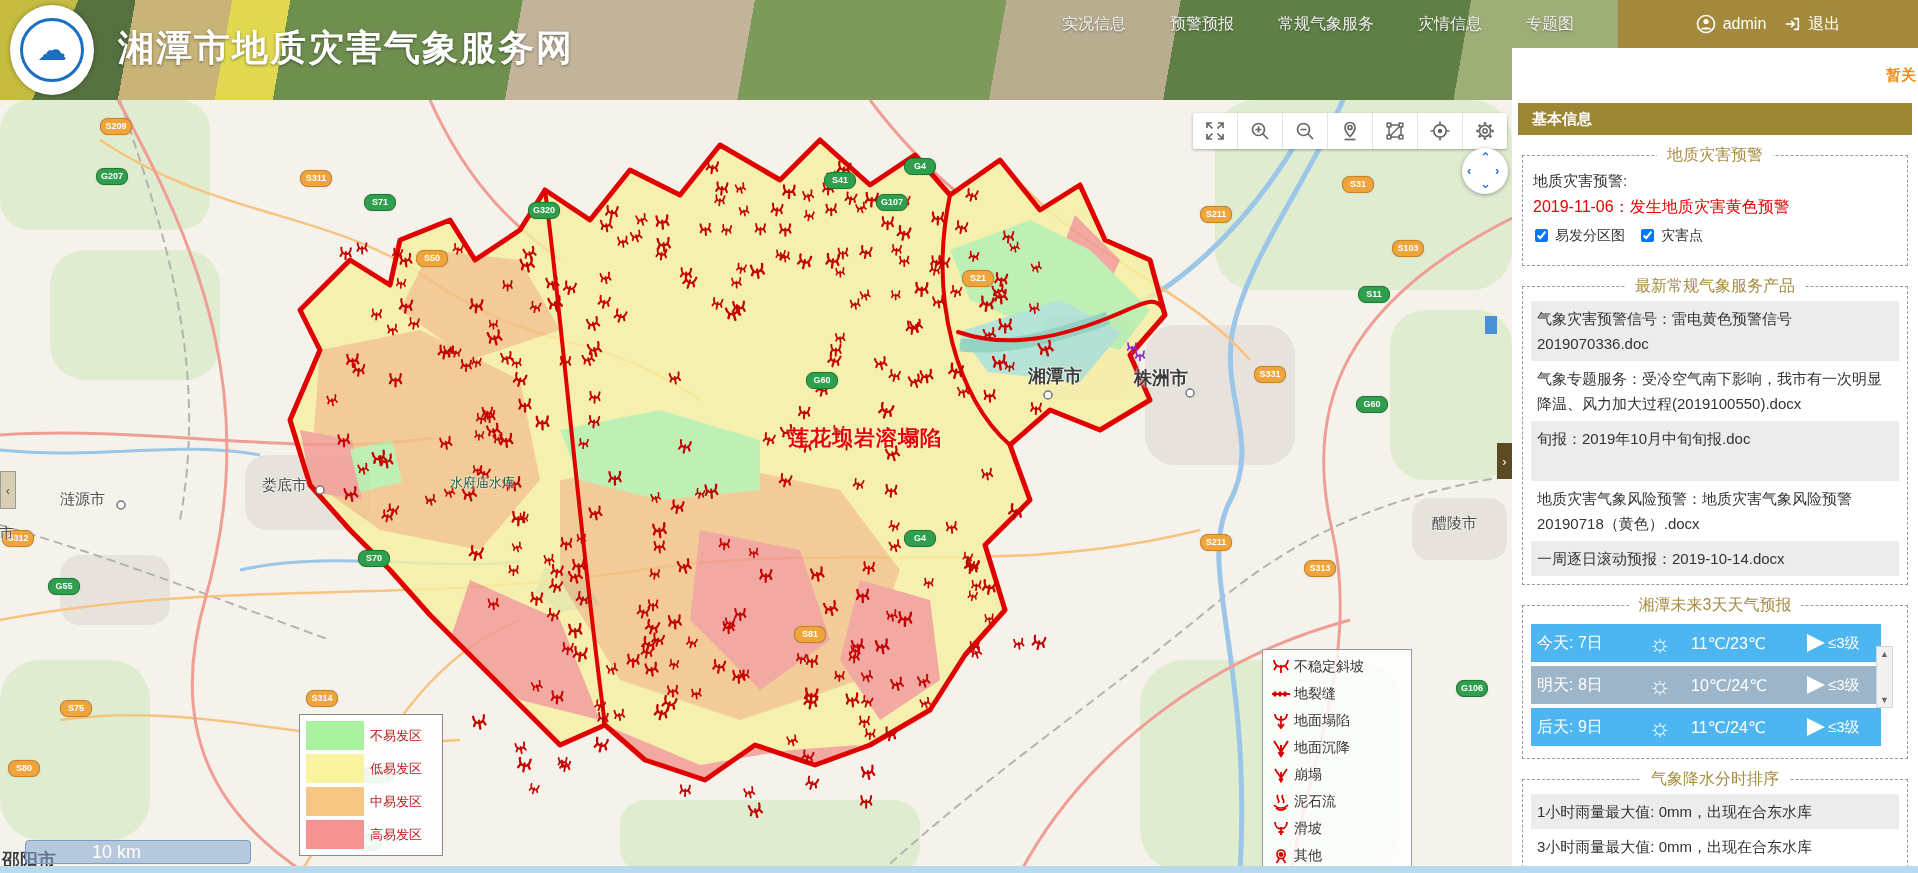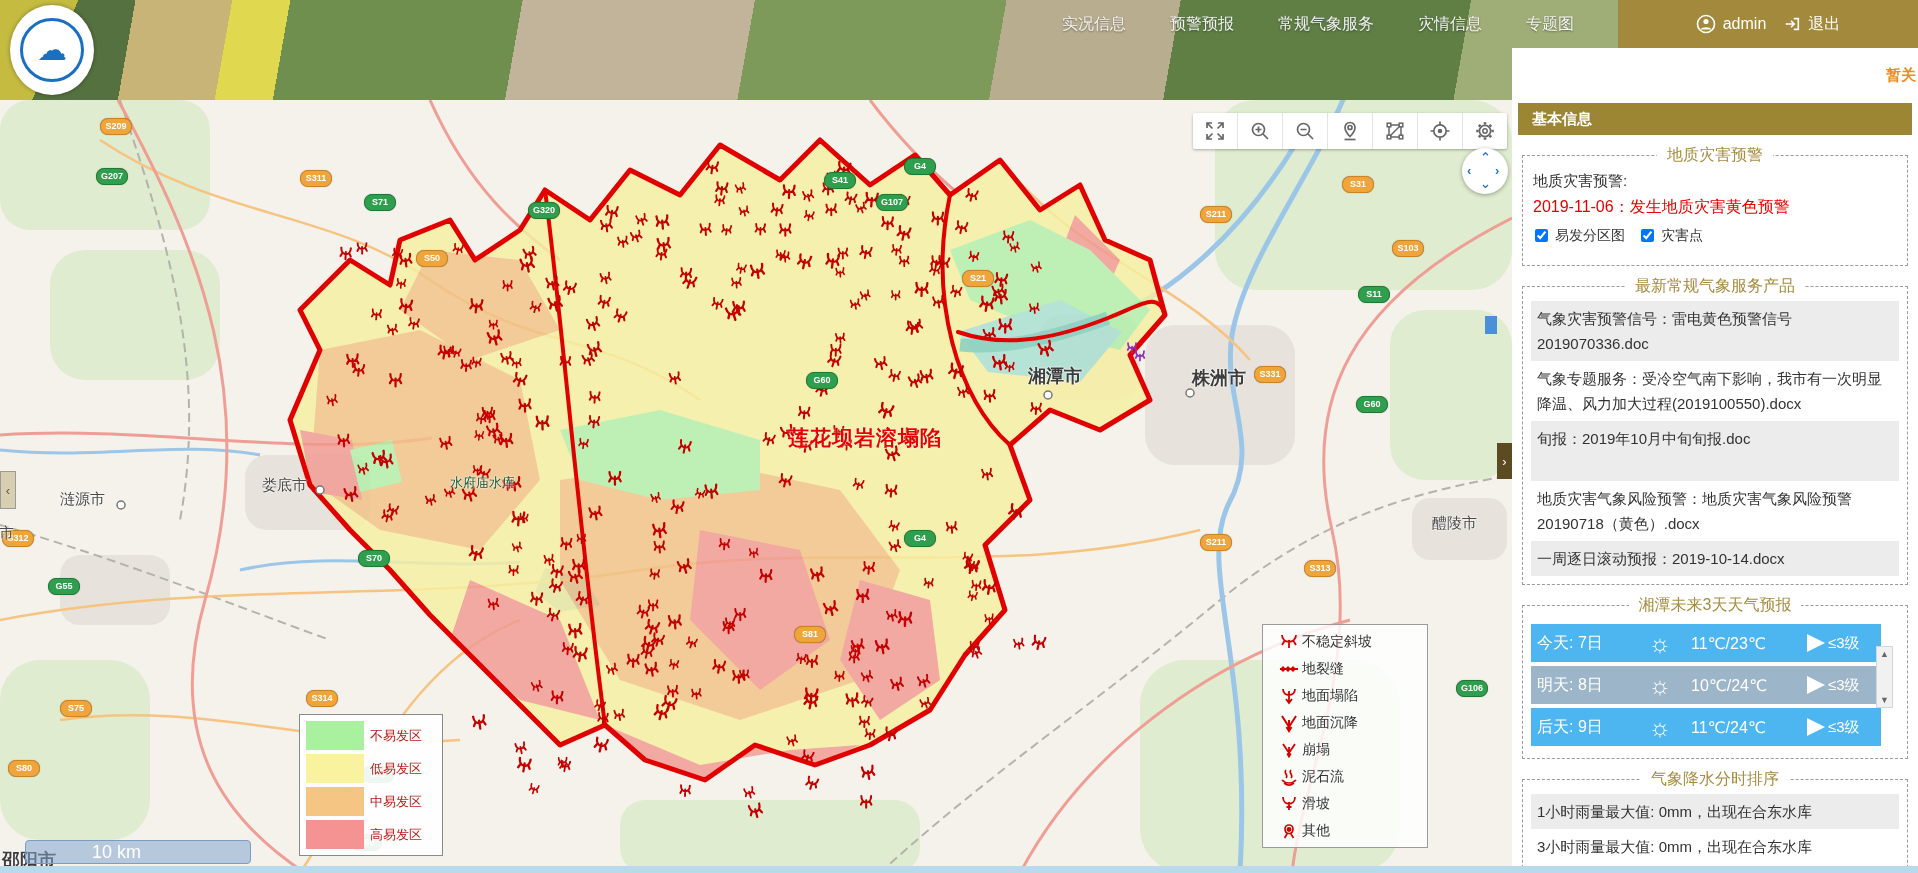--- a/index.html
+++ b/index.html
@@ -42,22 +42,22 @@
   .city{position:absolute;z-index:13;color:#4a4a4a;font-size:15px;text-shadow:0 0 2px #fff,0 0 2px #fff;}
   .city.big{font-size:18px;font-weight:bold;color:#3c3c3c;}
   .city.water{color:#14532d;font-size:13px;}
   #centerlabel{position:absolute;left:788px;top:288px;z-index:14;color:#e80000;font-size:21px;
     font-weight:bold;letter-spacing:1px;text-shadow:0 0 2px #fff;margin-top:36px;}
   #zlegend{position:absolute;left:299px;top:614px;width:130px;background:rgba(255,255,255,.92);
     border:1px solid #8a8a8a;z-index:20;padding:4px 6px;}
   #zlegend .zrow{display:flex;align-items:center;height:33px;}
   #zlegend .sw{width:58px;height:29px;margin-right:6px;}
   #zlegend .zl{font-size:13px;color:#b91c1c;text-align:right;}
-  #hlegend{position:absolute;left:1262px;top:524px;width:132px;background:rgba(255,255,255,.82);
-    border:1px solid #9a9a9a;z-index:20;padding:3px 16px;}
+  #hlegend{position:absolute;left:1262px;top:549px;width:132px;background:rgba(255,255,255,.82);
+    border:1px solid #9a9a9a;z-index:20;padding:3px 8px;}
   #hlegend .hrow{display:flex;align-items:center;height:27px;gap:3px;}
   #hlegend .hl{font-size:14px;color:#333;white-space:nowrap;}
   #scalebar{position:absolute;left:25px;top:740px;width:226px;height:24px;z-index:20;
     background:rgba(130,165,205,.55);border:1px solid #7a9cc6;border-radius:4px;
     color:#fff;font-size:18px;display:flex;align-items:center;padding-left:66px;box-sizing:border-box;}
   #lhandle{position:absolute;left:0;top:371px;width:14px;height:36px;background:#d8cfb0;border:1px solid #9a9a9a;
     z-index:25;color:#555;font-size:13px;display:flex;align-items:center;justify-content:center;cursor:pointer;}
   #rhandle{position:absolute;left:1497px;top:343px;width:15px;height:36px;background:#5b4a22;
     z-index:25;color:#fff;font-size:13px;display:flex;align-items:center;justify-content:center;cursor:pointer;}
   #bthumb{position:absolute;left:1485px;top:216px;width:12px;height:18px;background:#4a90d9;z-index:25;}
@@ -88,20 +88,21 @@
   #footerstrip{position:absolute;left:0;bottom:0;width:1918px;height:7px;background:#b9d9ec;z-index:40;}
 </style>
 </head>
 <body>
 
 <header id="hd">
   <div class="white-cap"></div>
   <div id="logo">
     <div class="ring">☁</div>
   </div>
+  <div id="title">湘潭市地质灾害气象服务网</div>
   <nav id="nav">
     <a>实况信息</a>
     <a>预警预报</a>
     <a>常规气象服务</a>
     <a>灾情信息</a>
     <a>专题图</a>
   </nav>
   <div id="adminbox">
     <svg width="20" height="20" viewBox="0 0 20 20">
       <circle cx="10" cy="10" r="8.5" fill="none" stroke="#fff" stroke-width="1.6"></circle>
@@ -593,21 +594,21 @@
     <span class="rb g" style="left:904px;top:430px">G4</span>
     <span class="rb g" style="left:362px;top:666px">S71</span>
     <span class="rb g" style="left:350px;top:734px">G60</span>
     <span class="rb s" style="left:8px;top:660px">S80</span>
 
     
     <span class="city" style="left:60px;top:390px">涟源市</span>
     <span class="city" style="left:262px;top:376px">娄底市</span>
     <span class="city water" style="left:450px;top:374px">水府庙水库</span>
     <span class="city big" style="left:1028px;top:264px">湘潭市</span>
-    <span class="city big" style="left:1192px;top:266px">株洲市</span>
+    <span class="city big" style="left:1134px;top:266px">株洲市</span>
     <span class="city" style="left:1432px;top:414px">醴陵市</span>
     <span class="city big" style="left:2px;top:748px">邵阳市</span>
     <span class="city" style="left:-16px;top:424px">江市</span>
 
     <div id="centerlabel">莲花坝岩溶塌陷</div>
 
     
     <div id="zlegend">
       <div class="zrow">
         <span class="sw" style="background:#a9f19f"></span>

